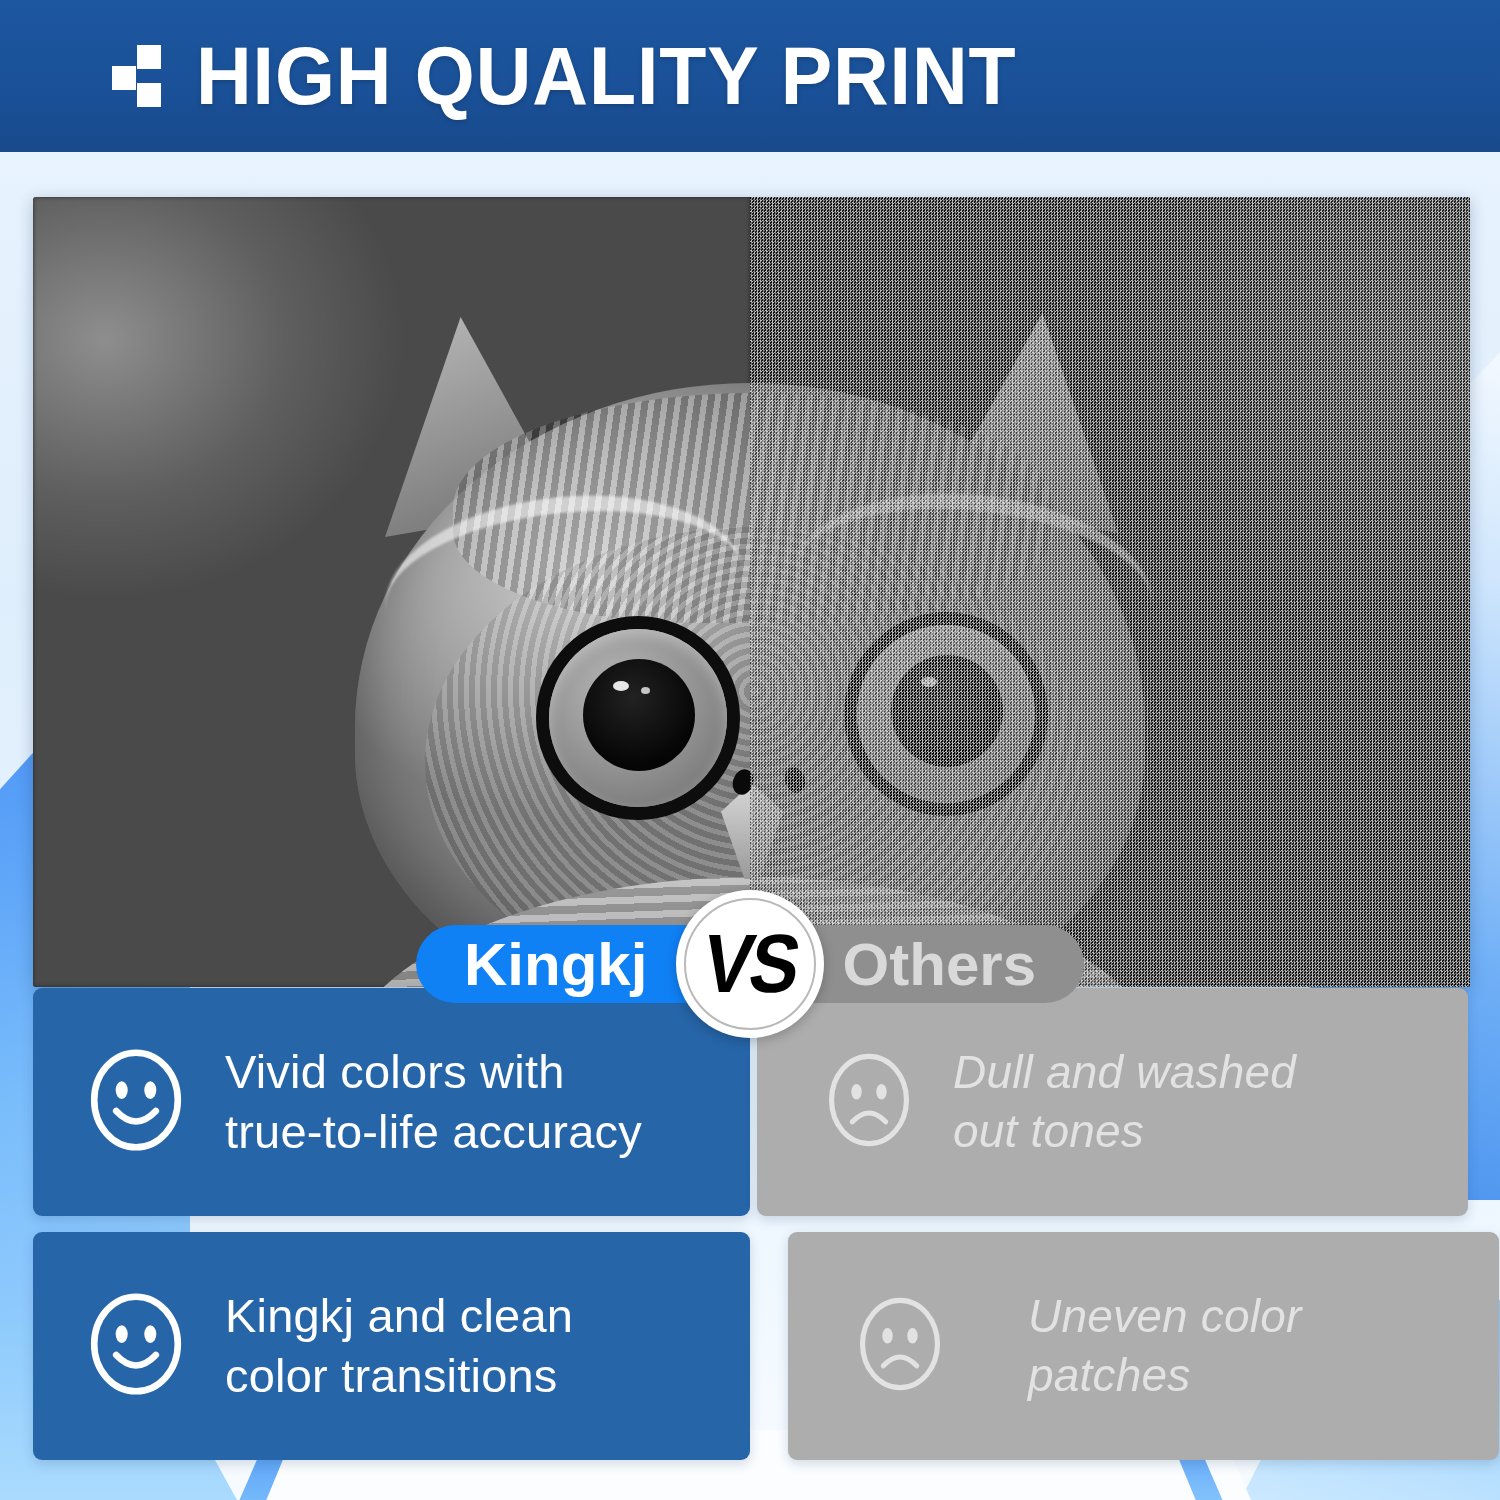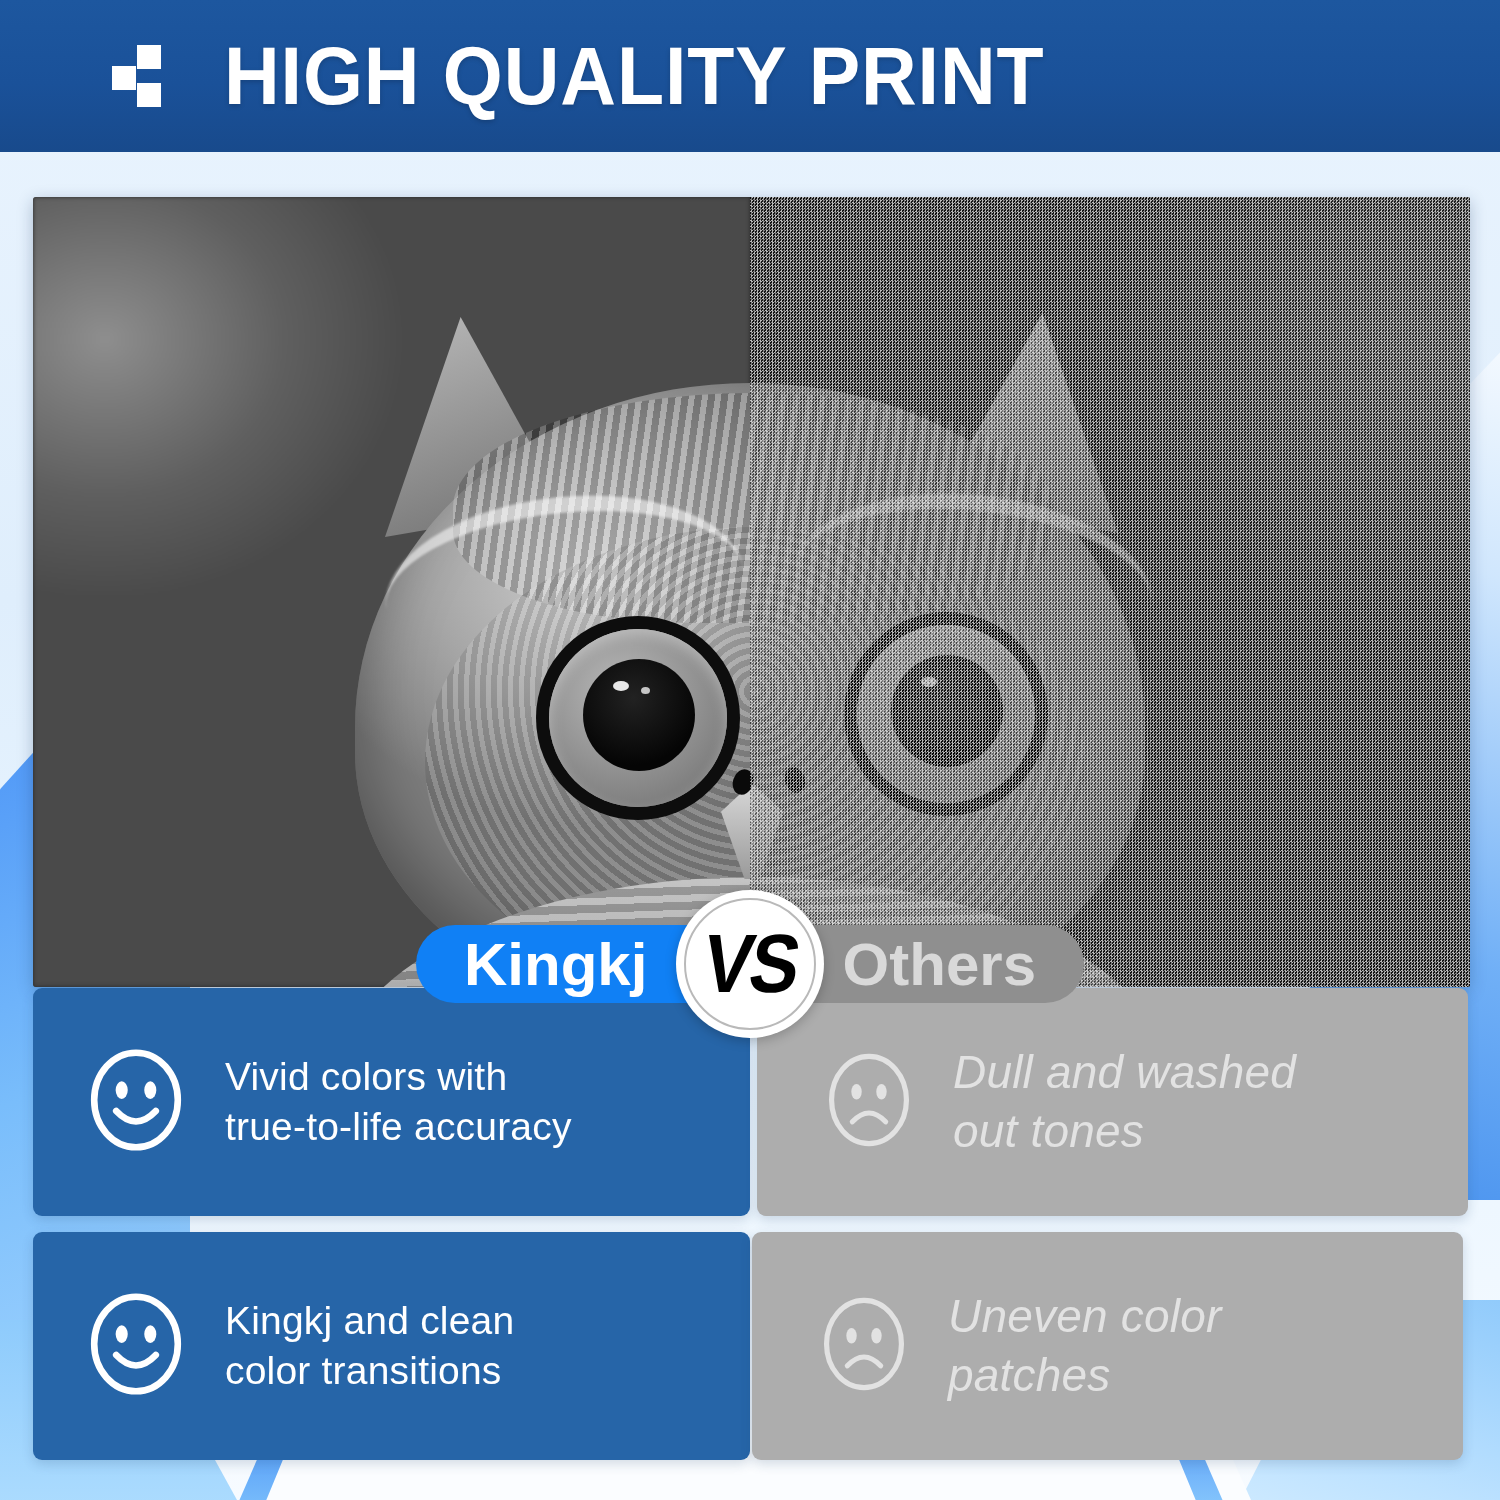--- a/index.html
+++ b/index.html
@@ -49,21 +49,21 @@
   .deco-stripe-r{
     left:1166px;top:1428px;width:60px;height:80px;
     background:linear-gradient(180deg,#5a9ef8,#86c6fc);
     clip-path:polygon(0% 0%,42% 0%,100% 100%,55% 100%);
   }
 
   
   .header{
     position:absolute;left:0;top:0;width:1500px;height:152px;
     background:linear-gradient(180deg,#1d579f 0%,#1a5199 55%,#184a8c 100%);
-    display:flex;align-items:center;gap:28px;
+    display:flex;align-items:center;
   }
   .brand-icon{margin-left:112px;width:54px;height:62px;position:relative;flex:0 0 auto;}
   .brand-icon i{position:absolute;background:#ffffff;display:block;}
   .brand-icon i.sq-tr{left:25px;top:0px;width:24px;height:24px;}
   .brand-icon i.sq-ml{left:0px;top:21px;width:24px;height:24px;}
   .brand-icon i.sq-br{left:25px;top:38px;width:24px;height:24px;}
   .header-title{
     margin-left:30px;color:#ffffff;font-size:82px;font-weight:bold;
     letter-spacing:1px;line-height:1;
     transform:scaleX(.94);transform-origin:left center;white-space:nowrap;
@@ -239,26 +239,26 @@
   .card{
     position:absolute;box-sizing:border-box;
     display:flex;align-items:center;border-radius:9px;
     box-shadow:0 4px 12px rgba(30,60,100,.18);
   }
   .card-blue{background:#2665a8;}
   .card-gray{background:#adadad;font-style:italic;}
   .c-tl{left:33px;top:0px;width:717px;height:228px;}
   .c-tr{left:757px;top:0px;width:711px;height:228px;}
   .c-bl{left:33px;top:244px;width:717px;height:228px;}
-  .c-br{left:752px;top:244px;width:711px;height:228px;}
+  .c-br{left:788px;top:244px;width:711px;height:228px;gap:44px;}
 
   .face{flex:0 0 auto;margin-left:48px;margin-right:34px;}
   .card-gray .face{margin-left:60px;margin-right:32px;}
   .card-text{
-    color:#ffffff;font-size:39px;line-height:1.28;letter-spacing:.2px;
+    color:#ffffff;font-size:47px;line-height:1.28;letter-spacing:.2px;
     white-space:pre-line;
   }
   .card-gray .card-text{color:#e2e2e2;font-size:46px;}
 </style>
 </head>
 <body>
 
 <div class="stage">
 
   <div class="deco deco-left"></div>

